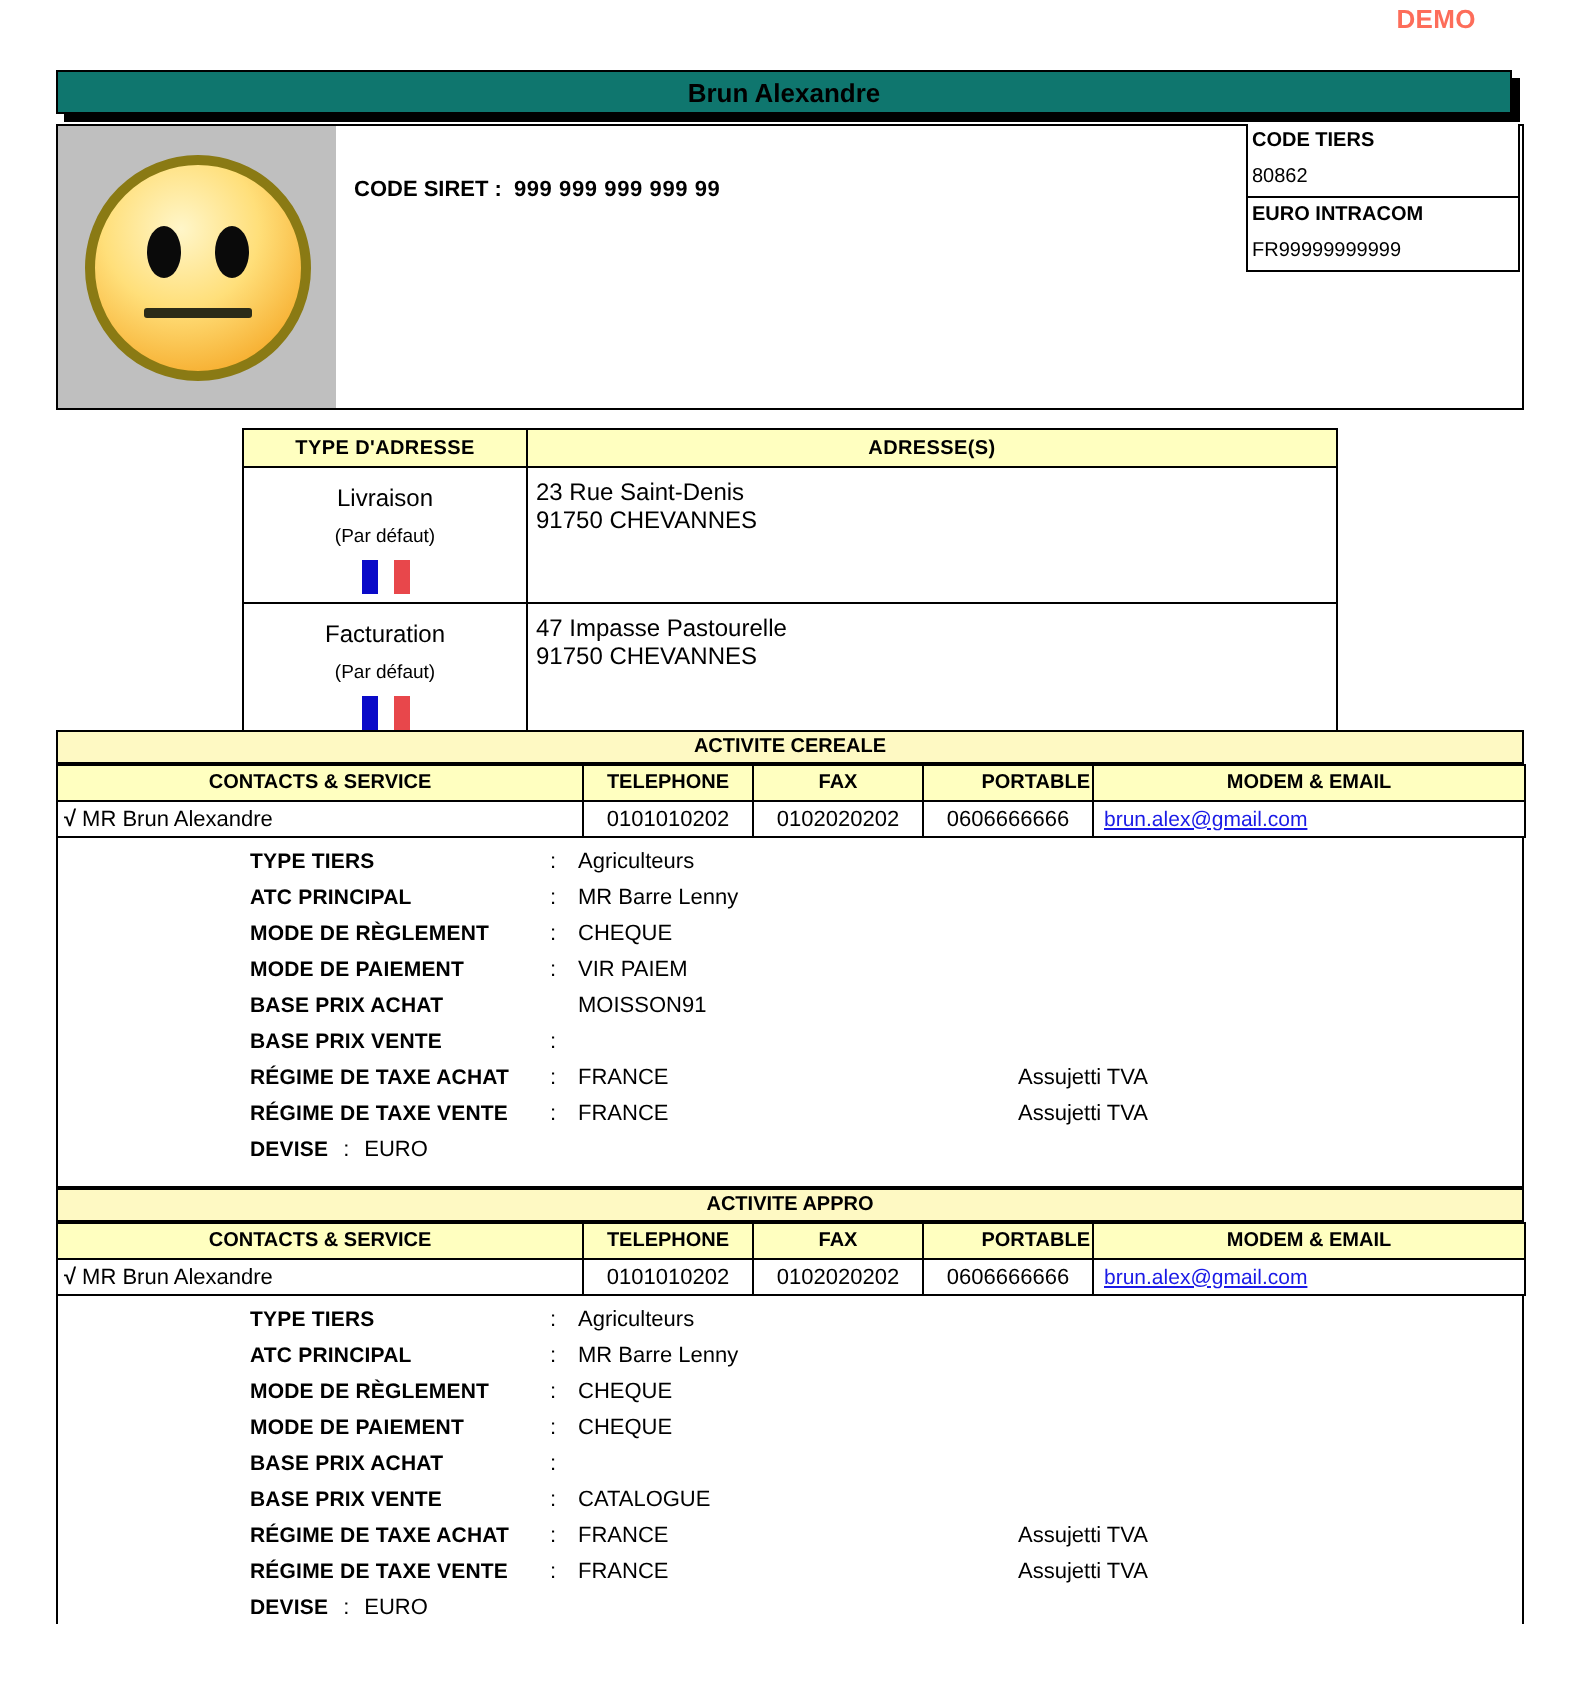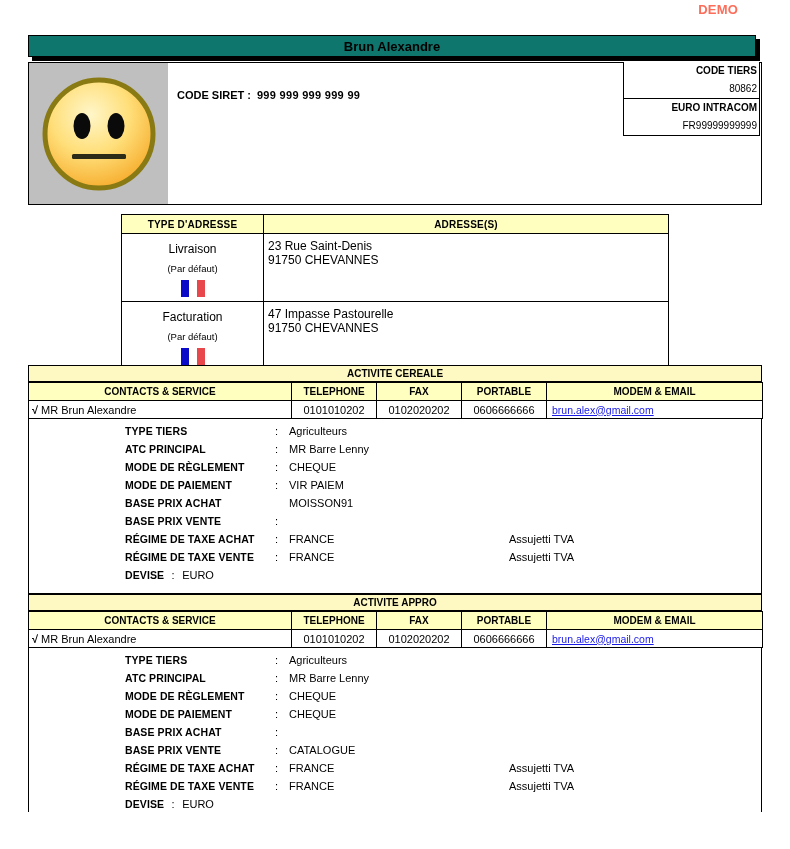--- a/index.html
+++ b/index.html
@@ -47,21 +47,21 @@
     position: absolute; left: 148px; top: 26px;
     font-size: 11px; font-weight: bold; white-space: nowrap;
   }
   .siret-row .val { font-weight: bold; padding-left: 6px; letter-spacing: .3px; }
 
   .code-box {
     position: absolute; right: 1px; top: -1px; width: 137px;
     border: 1px solid #000; border-top: none; background: #fff;
   }
   .code-box .cell {
-    text-align: right; font-size: 10px; padding: 3px 2px 4px;
+    text-align: left; font-size: 10px; padding: 3px 2px 4px;
   }
   .code-box .cell.head { font-weight: bold; font-size: 10px; }
   .code-box .sep { border-top: 1px solid #000; }
 
   
   .addr-table {
     position: absolute; left: 121px; top: 214px; width: 548px;
     border-collapse: collapse; font-size: 11px;
   }
   .addr-table th, .addr-table td {
@@ -88,21 +88,21 @@
     display: flex; align-items: center; justify-content: center;
     font-size: 10px; font-weight: bold;
   }
   .act-table { width: 100%; border-collapse: collapse; font-size: 11px; table-layout: fixed; }
   .act-table th, .act-table td { border: 1px solid #000; }
   .act-table th { background: #ffffc0; font-size: 10px; font-weight: bold; height: 18px; }
   .act-table td { height: 18px; font-size: 11px; }
   .col-contacts { width: 263px; }
   .col-tel { width: 85px; }
   .col-fax { width: 85px; }
-  .col-port { width: 85px; }
+  .col-port { width: 85px; text-align: right; }
   .col-modem { width: 216px; }
   .cell-contact { text-align: left; padding-left: 3px; white-space: nowrap; }
   .check { font-weight: bold; font-size: 11px; padding-right: 3px; }
   .cell-c { text-align: center; }
   .cell-email { padding-left: 5px; }
   .cell-email a { color: #1a1ae6; text-decoration: underline; font-size: 10.5px; }
 
   .act-details {
     border: 1px solid #000; border-top: none; background: #fff;
     padding: 6px 0 6px 0;

